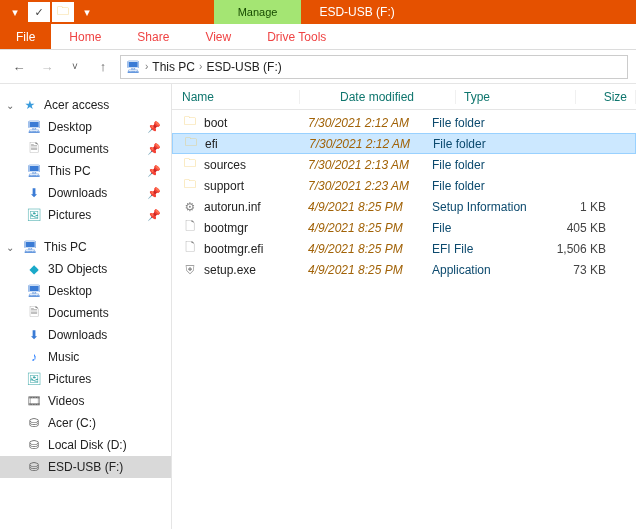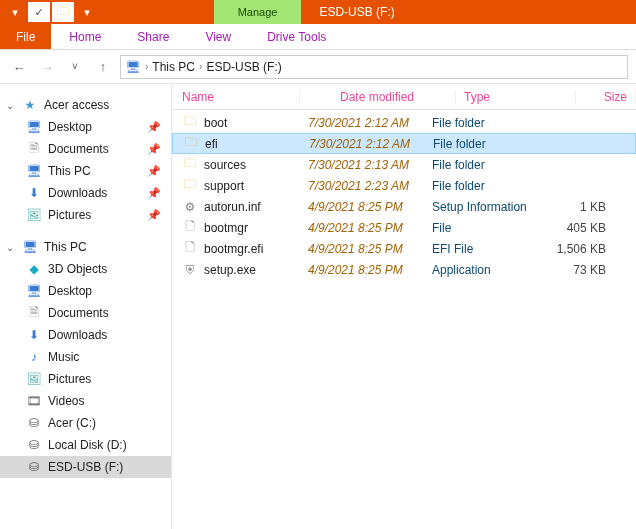--- a/index.html
+++ b/index.html
@@ -10,21 +10,21 @@
   .titlebar .qat { display: flex; align-items: center; gap: 2px; padding: 0 4px; }
   .qat-icon { width: 22px; height: 20px; display: flex; align-items: center; justify-content: center; font-size: 11px; }
   .qat-folder { background: #fff; color: #000; }
   .titlebar .spacer { flex: 1; }
   .titlebar .ctx-tab { background: #a4e573; color: #174b00; padding: 0 24px; display: flex; align-items: center; font-size: 11px; }
   .titlebar .wintitle { padding: 0 18px; display: flex; align-items: center; font-size: 12px; }
 
   
   .ribbon { height: 26px; background: #fff; border-bottom: 1px solid #dcdcdc; display: flex; align-items: stretch; }
   .ribbon .filetab { background: #e55100; color: #fff; padding: 0 16px; display: flex; align-items: center; font-size: 12px; }
-  .ribbon .rtab { padding: 0 18px; display: flex; align-items: center; color: #a21caf; font-size: 12px; cursor: default; }
+  .ribbon .rtab { padding: 0 18px; display: flex; align-items: center; color: #ef4444; font-size: 12px; cursor: default; }
 
   
   .navbar { height: 34px; display: flex; align-items: center; gap: 6px; padding: 4px 8px; border-bottom: 1px solid #e5e5e5; }
   .navbtn { width: 22px; height: 22px; display: flex; align-items: center; justify-content: center; color: #555; font-size: 13px; }
   .navbtn.disabled { color: #bbb; }
   .breadcrumb { flex: 1; height: 24px; border: 1px solid #ccc; display: flex; align-items: center; padding: 0 4px; gap: 4px; font-size: 12px; color: #222; }
   .crumb { display: flex; align-items: center; gap: 4px; }
   .crumb .chev { color: #777; font-size: 10px; }
   .bc-icon { width: 16px; height: 16px; display:flex; align-items:center; justify-content:center; }
 
@@ -36,21 +36,21 @@
   .tree-section { margin-bottom: 10px; }
   .tree-header { display: flex; align-items: center; gap: 6px; padding: 3px 6px; font-size: 12px; color: #222; }
   .tree-header .exp { width: 10px; color: #666; font-size: 10px; }
   .tree-item { display: flex; align-items: center; gap: 6px; padding: 3px 6px 3px 26px; font-size: 12px; color: #222; position: relative; }
   .tree-item.selected { background: #d9d9d9; }
   .tree-item .pin { position: absolute; right: 10px; color: #888; font-size: 11px; }
   .ticon { width: 16px; height: 16px; display: flex; align-items: center; justify-content: center; font-size: 12px; }
 
   
   .filearea { flex: 1; display: flex; flex-direction: column; }
-  .cols { display: flex; border-bottom: 1px solid #e5e5e5; height: 26px; align-items: center; color: #ec4899; font-size: 12px; }
+  .cols { display: flex; border-bottom: 1px solid #e5e5e5; height: 26px; align-items: center; color: #0f766e; font-size: 12px; }
   .col { padding: 0 8px; border-right: 1px solid #f0f0f0; }
   .col.name { width: 128px; padding-left: 10px; }
   .col.date { width: 124px; margin-left: 32px; }
   .col.type { width: 120px; }
   .col.size { flex: 1; text-align: right; }
   .rows { flex: 1; overflow: auto; padding-top: 2px; }
   .row { display: flex; align-items: center; height: 21px; font-size: 12px; color: #222; }
   .row.selected { background: #cce8ff; border: 1px solid #99d1ff; height: 21px; }
   .cell { padding: 0 8px; overflow: hidden; white-space: nowrap; text-overflow: ellipsis; }
   .cell.name { width: 128px; display: flex; align-items: center; gap: 6px; padding-left: 10px; }

